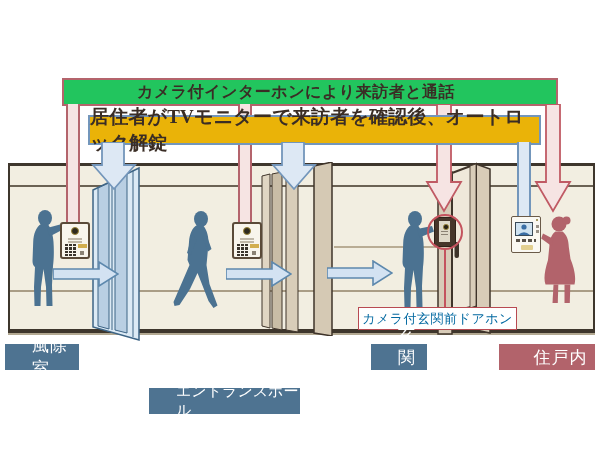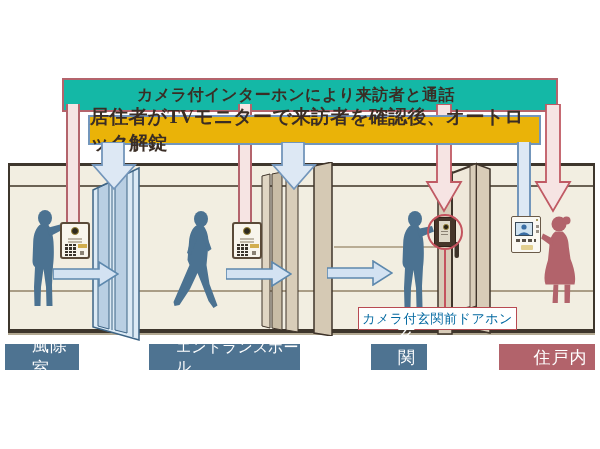--- a/index.html
+++ b/index.html
@@ -14,21 +14,21 @@
   .cornice-bot{left:8px;top:185px;width:587px;height:2px;background:#6b6254;}
   .dado{left:8px;top:290px;width:587px;height:2px;background:#aa9d86;}
   .rail{left:334px;top:246px;width:102px;height:2px;background:#b9ac94;}
   .floor{left:8px;top:329px;width:587px;height:4px;}
   .floor2{left:8px;top:333px;width:587px;height:2px;background:#b3a992;}
   .wedgeL{left:8px;top:163px;width:2px;height:170px;}
   .wedgeR{left:593px;top:163px;width:2px;height:170px;}
 
   
   .banner{display:flex;align-items:center;justify-content:center;font-weight:bold;color:#3a2d25;}
-  .banner-call{left:62px;top:78px;width:496px;height:34px;background:#14b8a6;border:2px solid #b4646c;font-size:16px;letter-spacing:.5px;padding-right:28px;}
+  .banner-call{left:62px;top:78px;width:496px;height:28px;background:#22c55e;border:2px solid #b4646c;font-size:16px;letter-spacing:.5px;padding-right:28px;}
   .banner-unlock{left:88px;top:115px;width:453px;height:30px;background:#eab308;border:2px solid #7396bb;font-size:19px;letter-spacing:.2px;z-index:30;}
 
   
   .red-leg{background:#f6e4e3;border-left:2px solid #b4646c;border-right:2px solid #b4646c;z-index:20;}
   .blue-leg{background:#dde8f4;border-left:2px solid #7396bb;border-right:2px solid #7396bb;z-index:32;}
   .down-arrow{z-index:20;}
   .blue-down{z-index:34;}
 
   
   .panel{background:#f8f5ec;border:2px solid #5a4a38;border-radius:3px;z-index:40;}
@@ -229,21 +229,21 @@
     <polygon points="11,0 11,23 2,23 23,47 44,23 33,23 33,0" fill="#dde8f4" stroke="#7396bb" stroke-width="1.8"></polygon>
   </svg>
 
   <div class="abs note">
     <span>カメラ付玄関前ドアホン</span>
   </div>
 
   <div class="abs zone zone-blue" style="left:5px;width:74px;">
     <span>風除室</span>
   </div>
-  <div class="abs zone zone-blue" style="left:149px;width:151px;font-size:15px;letter-spacing:0;">
+  <div class="abs zone zone-blue" style="left:149px;width:151px;font-size:15px;letter-spacing:0;margin-top:44px;">
     <span>エントランスホール</span>
   </div>
   <div class="abs zone zone-blue" style="left:371px;width:56px;">
     <span>玄関前</span>
   </div>
   <div class="abs zone zone-rose" style="left:499px;width:96px;">
     <span>住戸内</span>
   </div>
 
 </div>

